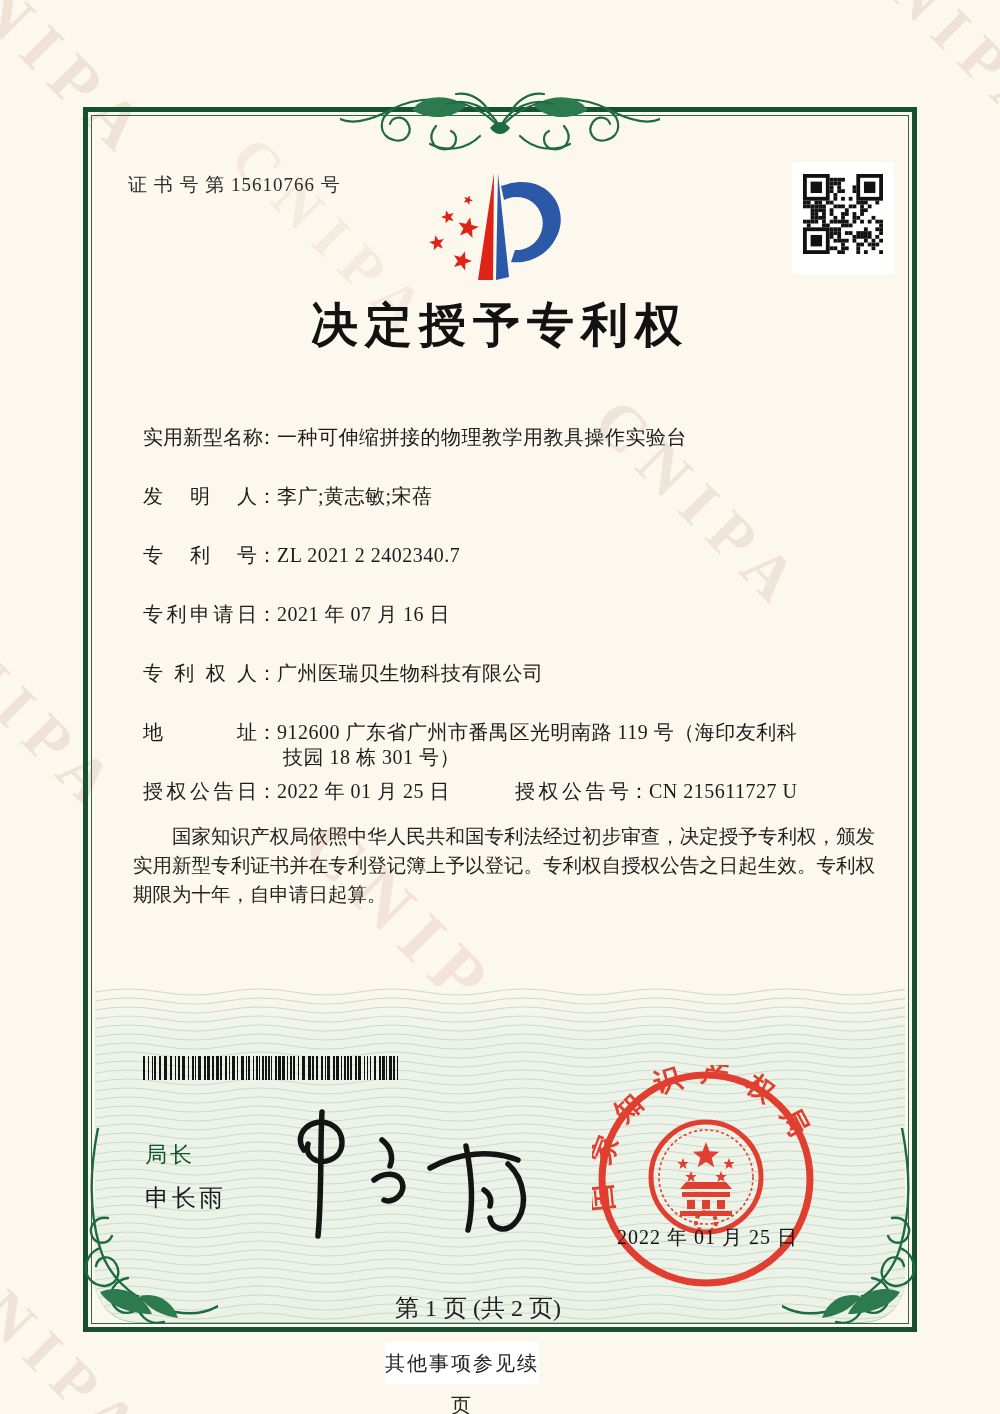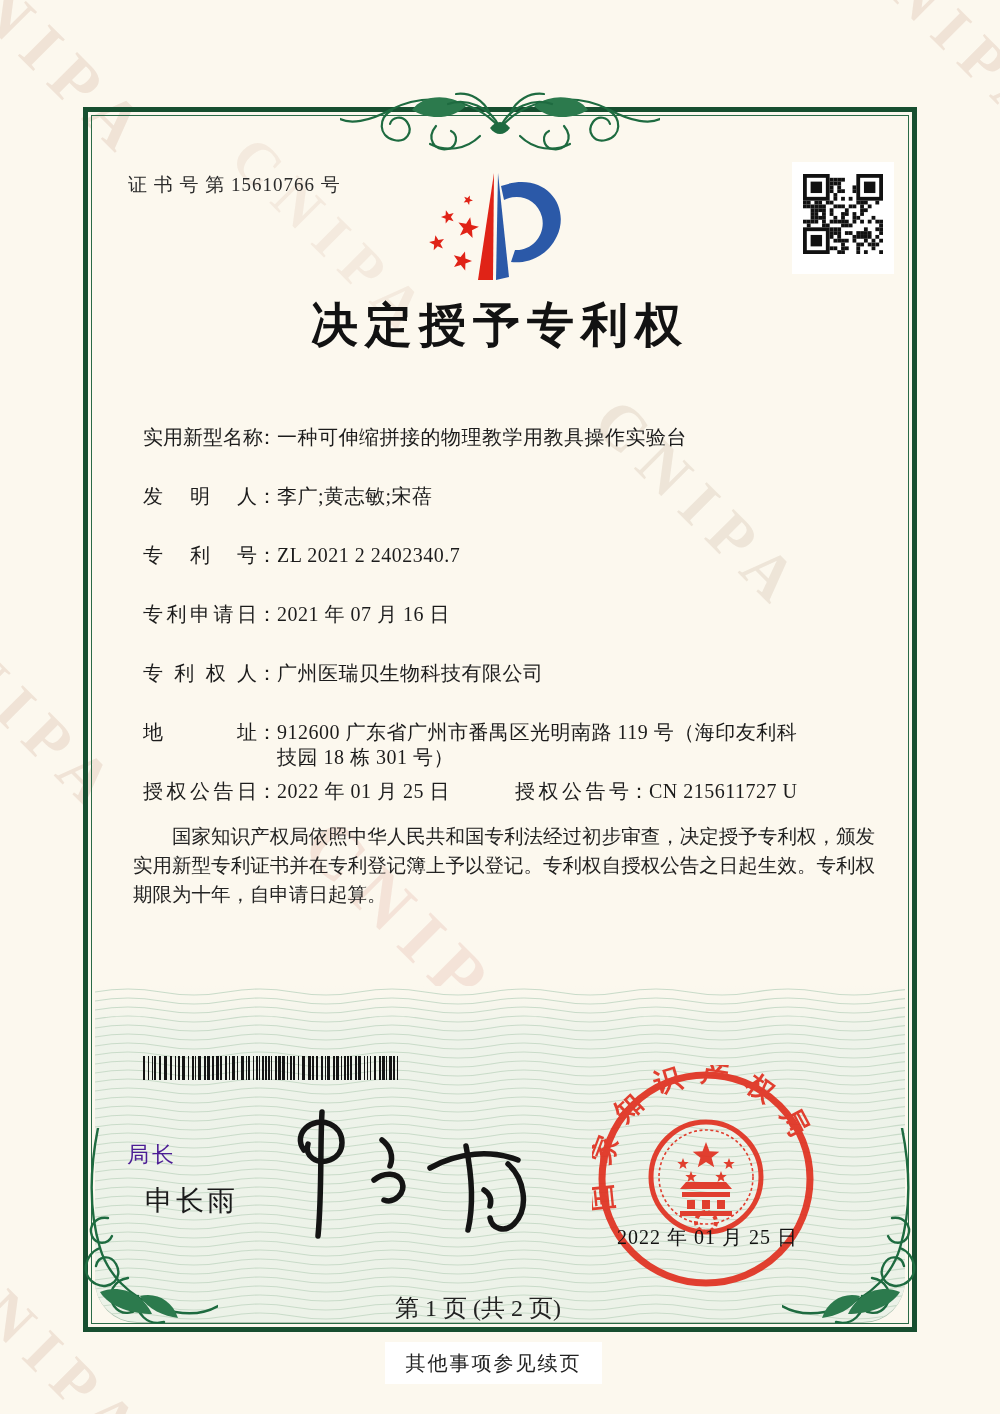--- a/index.html
+++ b/index.html
@@ -23,47 +23,47 @@
   .qr{position:absolute;left:11px;top:12px;}
 
   .title{position:absolute;left:0;right:0;top:294px;text-align:center;font-size:47px;
       font-weight:bold;letter-spacing:7px;color:#121212;}
 
   
   .frow{position:absolute;left:143px;font-size:20px;white-space:nowrap;}
   .lbl{display:inline-flex;justify-content:space-between;width:114px;vertical-align:top;}
   .colon{display:inline-block;width:20px;}
   .fval{letter-spacing:0.5px;}
-  .addr2{position:absolute;left:134px;top:25px;text-align:center;}
+  .addr2{position:absolute;left:140px;top:25px;text-align:center;}
 
   .body-text{position:absolute;left:133px;top:822px;width:742px;font-size:19.5px;
       line-height:29px;text-align:justify;color:#222;}
   .body-text p{margin:0;text-indent:2em;}
 
   
   .panel{position:absolute;left:95px;top:986px;width:810px;height:336px;
       border-radius:0 0 42px 42px;overflow:hidden;
       background:linear-gradient(#fcf8ee 0%, #eef3ea 14%, #ecf2e8 100%);
       border-bottom:1px solid rgba(45,100,65,0.35);}
   .panel svg{position:absolute;left:0;top:0;}
 
   .barcode{position:absolute;left:143px;top:1056px;}
-  .director{position:absolute;left:127px;top:1140px;font-size:22px;letter-spacing:3px;color:#4c1d95;
+  .director{position:absolute;left:145px;top:1140px;font-size:22px;letter-spacing:3px;color:#14532d;
       font-family:Liberation Sans, sans-serif;}
-  .director-name{position:absolute;left:145px;top:1182px;font-size:28px;letter-spacing:3px;color:#1a1a1a;
+  .director-name{position:absolute;left:145px;top:1182px;font-size:24px;letter-spacing:3px;color:#1a1a1a;
       font-family:"Liberation Sans","DejaVu Sans",sans-serif;}
   .signature{position:absolute;left:270px;top:1098px;}
 
   .seal{position:absolute;left:592px;top:1065px;}
   .seal-date{position:absolute;left:615px;top:1224px;width:185px;text-align:center;
       font-size:20px;color:#111;letter-spacing:1px;}
 
   .pageinfo{position:absolute;left:0;right:44px;top:1292px;text-align:center;font-size:24px;color:#222;}
 
-  .contbox{position:absolute;left:385px;top:1342px;width:217px;height:42px;background:#ffffff;}
+  .contbox{position:absolute;left:385px;top:1342px;width:154px;height:42px;background:#ffffff;}
   .contbox span{display:block;text-align:center;line-height:42px;font-size:20px;letter-spacing:2px;color:#222;}
 
   .ornament-top{position:absolute;left:340px;top:76px;}
   .ornament-bl{position:absolute;left:68px;top:1128px;}
   .ornament-br{position:absolute;left:782px;top:1128px;}
 </style>
 </head>
 <body>
 
 <div class="page">

